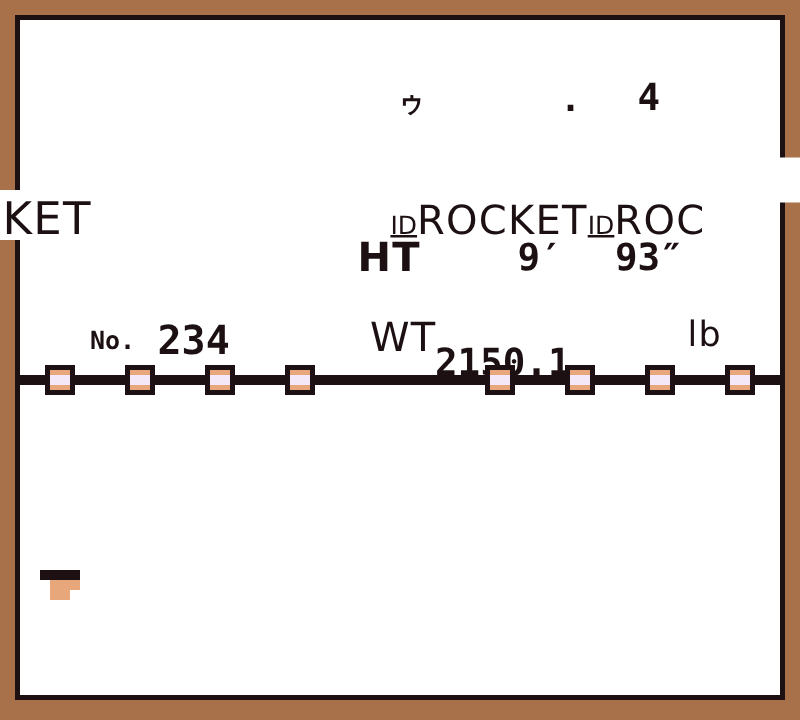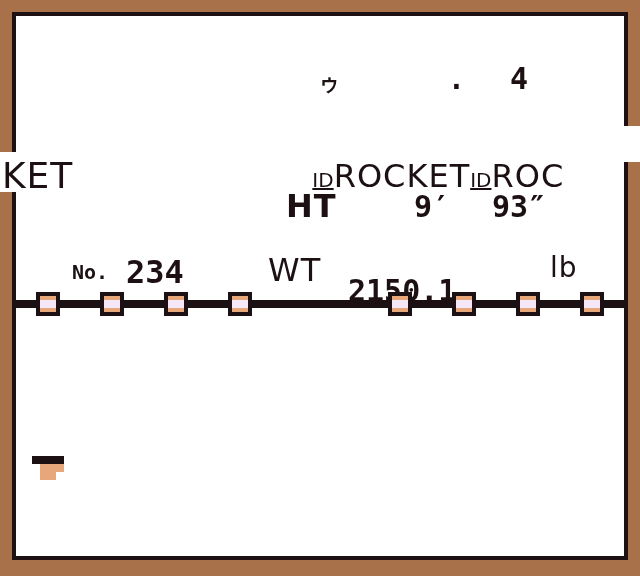--- a/index.html
+++ b/index.html
@@ -32,21 +32,21 @@
 <div class="txt thin" style="left:290px; top:128px; font-size:32px;">
   <span class="id-mark">ID</span><span>ROCKET</span><span class="id-mark">ID</span><span>ROC</span>
 </div>
 
 <span class="txt thin" style="left:2px; top:158px; font-size:36px;">KET</span>
 
 <span class="txt thin" style="left:286px; top:190px; font-size:32px;font-weight:bold;">HT</span>
 <span class="txt" style="left:414px; top:192px; font-size:30px;">9′</span>
 <span class="txt" style="left:492px; top:192px; font-size:30px;">93″</span>
 
-<span class="txt thin" style="left:268px; top:254px; font-size:32px;">WT</span>
+<span class="txt thin" style="left:296px; top:254px; font-size:32px;">WT</span>
 <span class="txt" style="left:348px; top:256px; font-size:30px;margin-top:20px;">2150.1</span>
 <span class="txt thin" style="left:550px; top:254px; font-size:28px;">lb</span>
 
 <span class="txt" style="left:72px; top:262px; font-size:20px;">No.</span>
 <span class="txt" style="left:126px; top:256px; font-size:32px;">234</span>
 
 <div class="line"></div>
 <div class="sq" style="left:36px;"></div>
 <div class="sq" style="left:100px;"></div>
 <div class="sq" style="left:164px;"></div>

